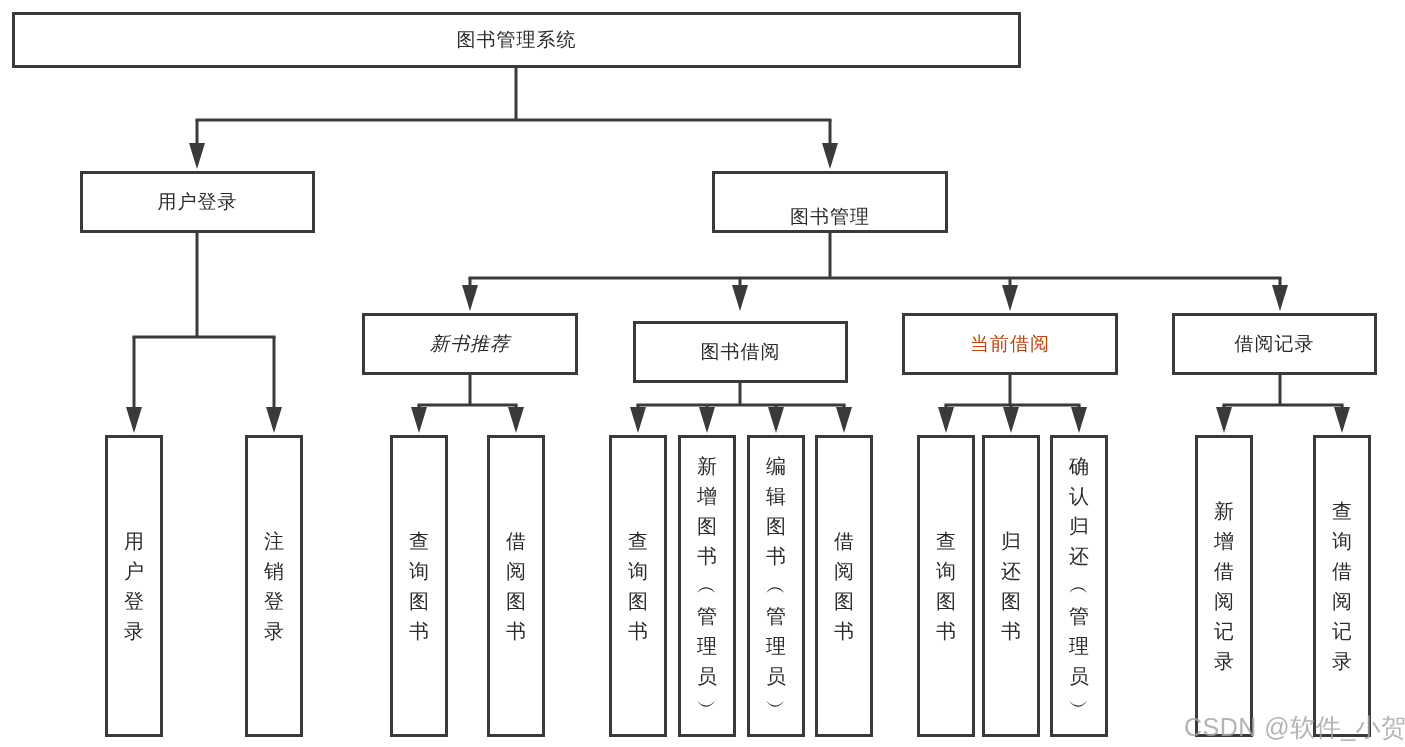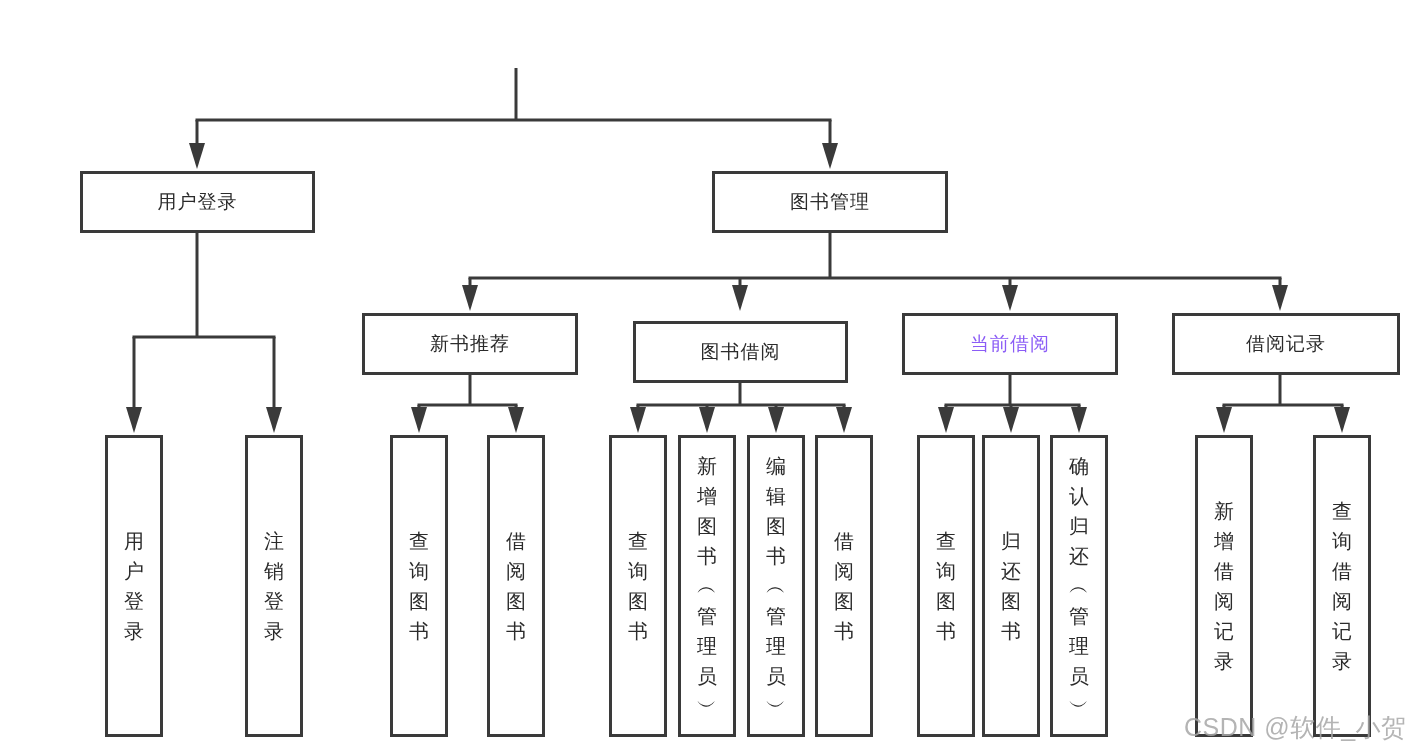--- a/index.html
+++ b/index.html
@@ -28,25 +28,25 @@
     width:58px;height:302px;top:435px;
     flex-direction:column;
     font-size:20px;
     line-height:30px;
     letter-spacing:0;
   }
   .leaf span{display:block;text-align:center;width:100%;}
   
   .n-root{left:12px;top:12px;width:1009px;height:56px;}
   .n-user-login{left:80px;top:171px;width:235px;height:62px;}
-  .n-book-mgmt{left:712px;top:171px;width:236px;height:62px;}
+  .n-book-mgmt{left:712px;top:171px;width:236px;height:62px;align-items:flex-end;}
   .n-new-book{left:362px;top:313px;width:216px;height:62px;}
   .n-book-borrow{left:633px;top:313px;width:215px;height:62px;}
   .n-current-borrow{left:902px;top:313px;width:216px;height:62px;}
-  .n-borrow-records{left:1172px;top:313px;width:228px;height:62px;}
+  .n-borrow-records{left:1172px;top:313px;width:205px;height:62px;}
   
   .l-a{left:105px;} .l-b{left:245px;}
   .l-c{left:390px;} .l-d{left:487px;}
   .l-e{left:609px;} .l-f{left:678px;} .l-g{left:747px;} .l-h{left:815px;}
   .l-i{left:917px;} .l-j{left:982px;} .l-k{left:1050px;}
   .l-l{left:1195px;} .l-m{left:1313px;}
   #watermark{
     position:absolute;
     left:1184px;top:711px;
     font-size:25px;
@@ -110,35 +110,38 @@
         <line x1="1011" y1="405" x2="1011" y2="413" stroke="#3a3a3a" stroke-width="3"></line>
         <polygon points="1003,407 1019,407 1011,433" fill="#3a3a3a"></polygon>
         <line x1="1079" y1="405" x2="1079" y2="413" stroke="#3a3a3a" stroke-width="3"></line>
         <polygon points="1071,407 1087,407 1079,433" fill="#3a3a3a"></polygon>
         <line x1="1224" y1="405" x2="1224" y2="413" stroke="#3a3a3a" stroke-width="3"></line>
         <polygon points="1216,407 1232,407 1224,433" fill="#3a3a3a"></polygon>
         <line x1="1342" y1="405" x2="1342" y2="413" stroke="#3a3a3a" stroke-width="3"></line>
         <polygon points="1334,407 1350,407 1342,433" fill="#3a3a3a"></polygon>
       </svg></div>
 
+  <div class="node n-root" style="border-color: rgb(58, 58, 58); color: rgb(43, 43, 43);">
+    <span>图书管理系统</span>
+  </div>
 
   <div class="node n-user-login" style="border-color: rgb(58, 58, 58); color: rgb(43, 43, 43); align-items: center;">
     <span>用户登录</span>
   </div>
   <div class="node n-book-mgmt" style="border-color: rgb(58, 58, 58); color: rgb(43, 43, 43);">
     <span>图书管理</span>
   </div>
 
-  <div class="node n-new-book" style="border-color: rgb(58, 58, 58); color: rgb(43, 43, 43);">
+  <div class="node n-new-book" style="border-color: rgb(58, 58, 58); color: rgb(43, 43, 43); font-style: italic;">
     <span>新书推荐</span>
   </div>
   <div class="node n-book-borrow" style="border-color: rgb(58, 58, 58); color: rgb(43, 43, 43); margin-top: 8px;">
     <span>图书借阅</span>
   </div>
-  <div class="node n-current-borrow" style="border-color: rgb(58, 58, 58); color: #8b5cf6;">
+  <div class="node n-current-borrow" style="border-color: rgb(58, 58, 58); color: #c2410c;">
     <span>当前借阅</span>
   </div>
   <div class="node n-borrow-records" style="border-color: rgb(58, 58, 58); color: rgb(43, 43, 43);">
     <span>借阅记录</span>
   </div>
 
   <div class="node leaf l-a" style="border-color: rgb(58, 58, 58); color: rgb(43, 43, 43);">
       <span>用</span>
       <span>户</span>
       <span>登</span>

